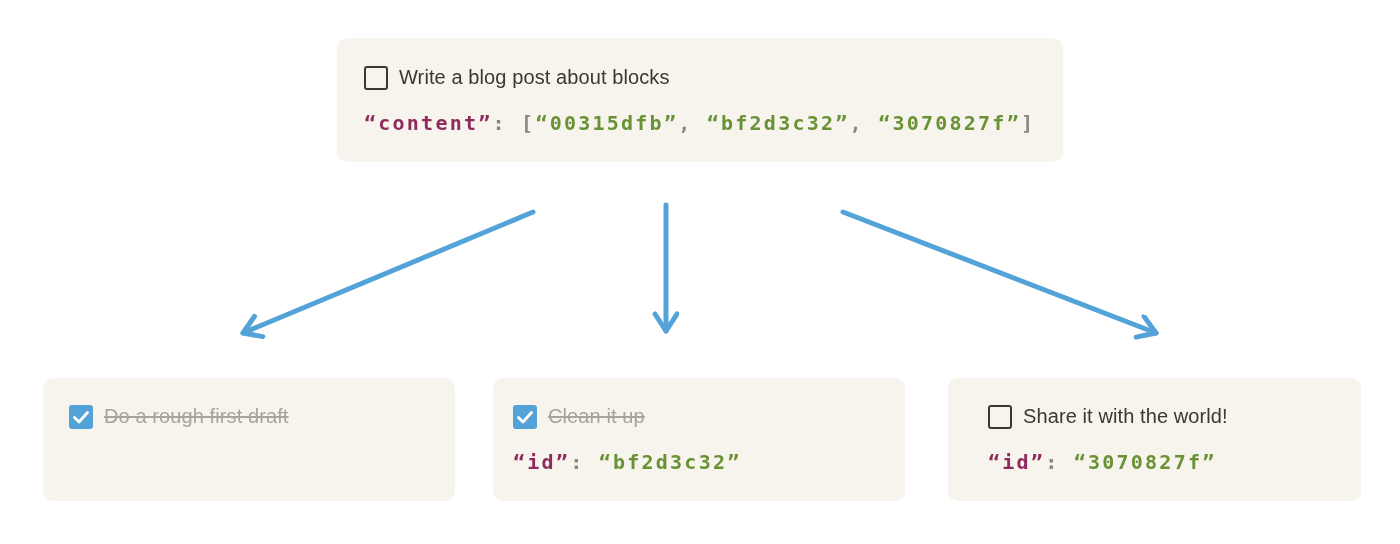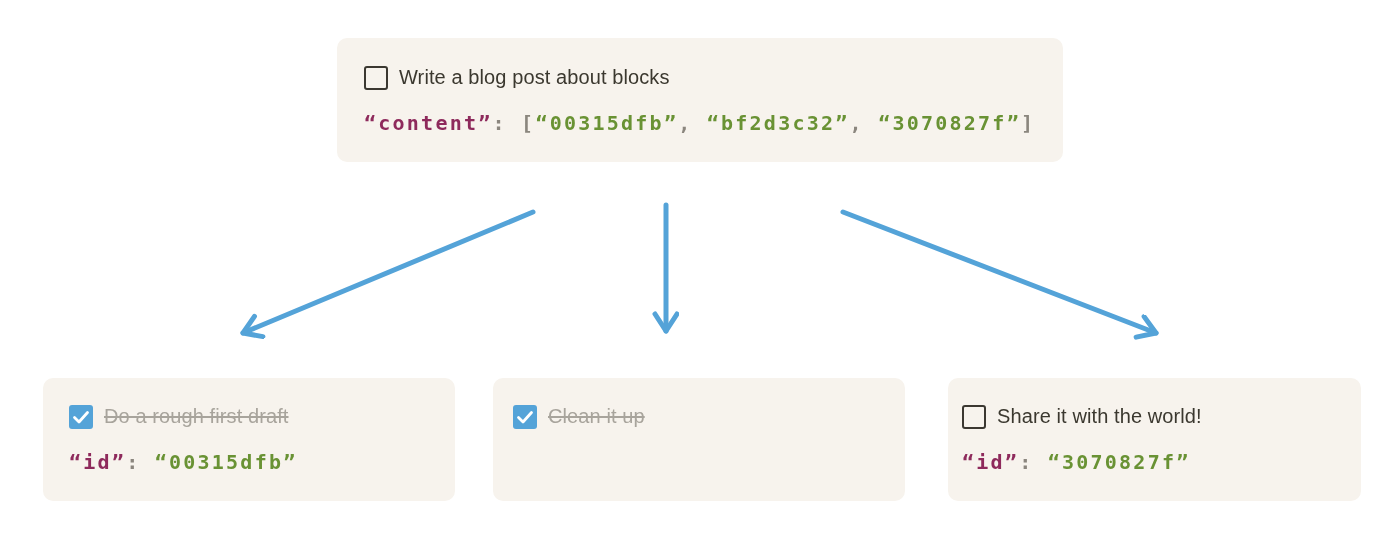--- a/index.html
+++ b/index.html
@@ -19,21 +19,21 @@
     pointer-events: none;
   }
   .card {
     position: absolute;
     background: #f7f3ed;
     border-radius: 10px;
   }
   .card-parent { left: 337px; top: 38px;  width: 726px; height: 124px; padding: 27px 10px 0 27px; }
   .card-child-1 { left: 43px;  top: 378px; width: 412px; height: 123px; padding: 26px 10px 16px 26px; }
   .card-child-2 { left: 493px; top: 378px; width: 412px; height: 123px; padding: 26px 10px 0 20px; }
-  .card-child-3 { left: 948px; top: 378px; width: 413px; height: 123px; padding: 26px 10px 0 14px; }
+  .card-child-3 { left: 948px; top: 378px; width: 413px; height: 123px; padding: 26px 10px 0 40px; }
 
   .todo-row {
     display: flex;
     align-items: center;
     gap: 11px;
     height: 25px;
   }
   .todo-text {
     font-size: 20px;
     line-height: 25px;
@@ -96,31 +96,31 @@
   </div>
 
   <div class="card card-child-1">
     <div class="todo-row">
       <svg class="checkbox-checked" viewBox="0 0 24 24">
         <rect x="0" y="0" width="24" height="24" rx="3" fill="#54a3d8"></rect>
         <polyline points="5.5,12.5 10,17 18.5,7.5" fill="none" stroke-width="2.8" stroke-linecap="round" stroke-linejoin="round" stroke="#ffffff"></polyline>
       </svg>
       <span class="todo-text struck">Do a rough first draft</span>
     </div>
-    <div class="code-line"><span class="k">“id”</span><span class="p">: </span><span class="s">“00315dfb”</span></div>
   </div>
 
   <div class="card card-child-2">
     <div class="todo-row">
       <svg class="checkbox-checked" viewBox="0 0 24 24">
         <rect x="0" y="0" width="24" height="24" rx="3" fill="#54a3d8"></rect>
         <polyline points="5.5,12.5 10,17 18.5,7.5" fill="none" stroke-width="2.8" stroke-linecap="round" stroke-linejoin="round" stroke="#ffffff"></polyline>
       </svg>
       <span class="todo-text struck">Clean it up</span>
     </div>
+    <div class="code-line"><span class="k">“id”</span><span class="p">: </span><span class="s">“bf2d3c32”</span></div>
   </div>
 
   <div class="card card-child-3">
     <div class="todo-row">
       <span class="checkbox-unchecked"></span>
       <span class="todo-text">Share it with the world!</span>
     </div>
     <div class="code-line"><span class="k">“id”</span><span class="p">: </span><span class="s">“3070827f”</span></div>
   </div>
 

